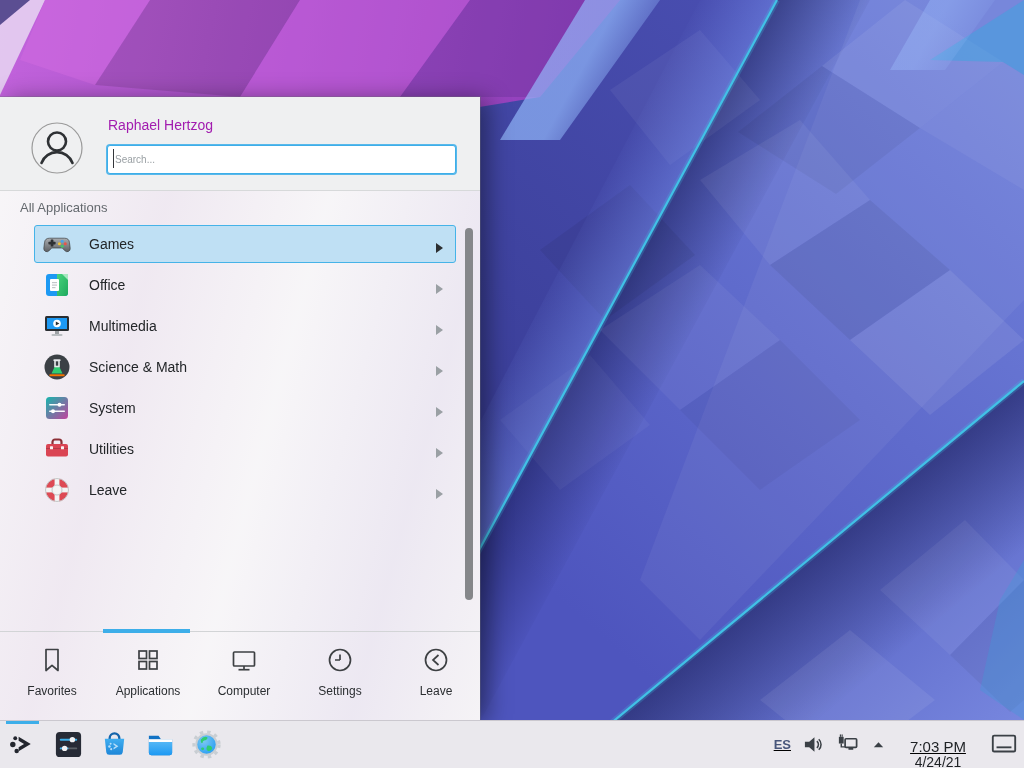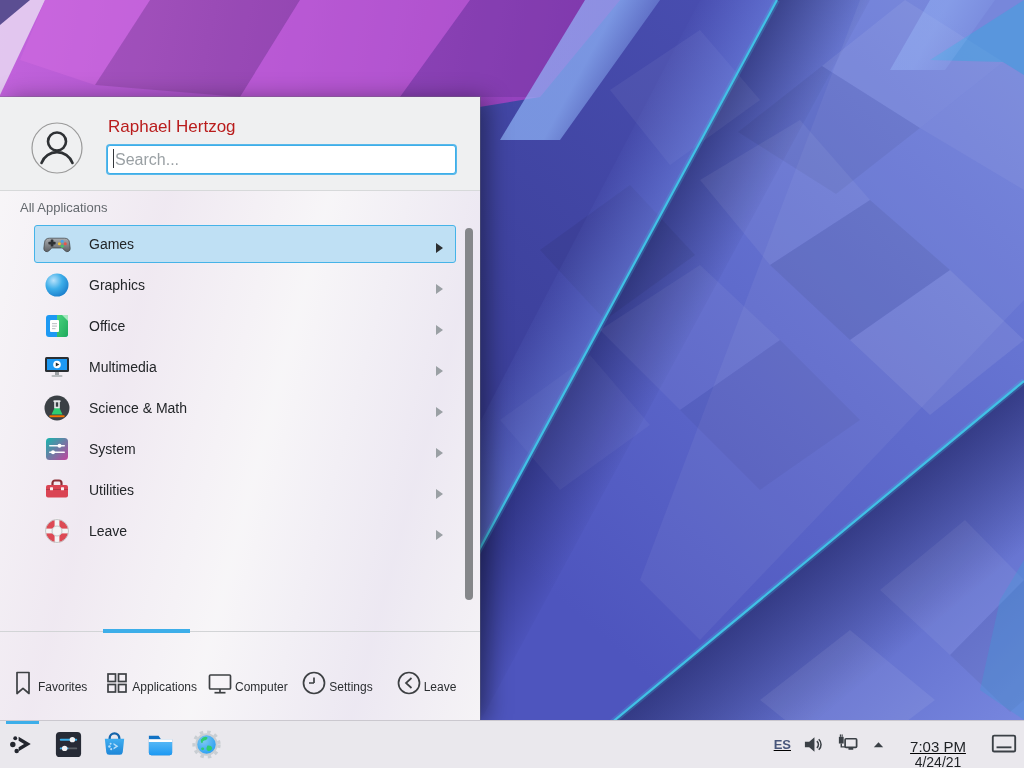--- a/index.html
+++ b/index.html
@@ -7,40 +7,40 @@
   .desktop{position:relative;width:1024px;height:768px;overflow:hidden;background:#4a4fb0;}
   .wallpaper{position:absolute;inset:0;display:block;}
 
   
   .menu-panel{position:absolute;left:0;top:97px;width:480px;height:623px;
     background:#f1eef2;box-shadow:0 0 0 1px rgba(110,110,120,.35),8px 2px 22px rgba(0,0,0,.40);}
   .menu-panel .tint{position:absolute;inset:0;pointer-events:none;
     background:linear-gradient(105deg,rgba(255,255,255,.55) 0%,rgba(236,221,240,.30) 30%,rgba(255,255,255,.45) 55%,rgba(228,221,242,.35) 80%,rgba(255,255,255,.3) 100%);}
   .menu-header{position:absolute;left:0;top:0;width:100%;height:93px;background:#eff0f1;border-bottom:1px solid #d7d9da;}
   .avatar{position:absolute;left:31px;top:25px;width:52px;height:52px;}
-  .user-name{position:absolute;left:108px;top:20px;font-size:17px;color:#b91c1c;}
+  .user-name{position:absolute;left:108px;top:20px;font-size:14px;color:#a21caf;}
   .search-box{position:absolute;left:107px;top:48px;width:340px;height:27px;border:1px solid #3daee9;
     box-shadow:0 0 0 1px rgba(61,174,233,.85);border-radius:3px;background:#ffffff;
-    font-size:16px;color:#232629;padding:0 0 0 7px;outline:none;font-family:inherit;}
+    font-size:10px;color:#232629;padding:0 0 0 7px;outline:none;font-family:inherit;}
   .search-box::placeholder{color:#9aa0a4;}
   .text-cursor{position:absolute;left:113px;top:52px;width:1px;height:19px;background:#33363a;}
 
   .menu-list{position:absolute;left:0;top:94px;width:100%;height:441px;}
   .section-label{position:absolute;left:20px;top:9px;font-size:13px;color:#64696e;}
   .rows{position:absolute;left:0;top:31px;width:100%;height:410px;overflow:hidden;padding-left:12px;}
   .menu-item{height:36px;margin:3px 36px 3px 22px;display:flex;align-items:center;border:1px solid transparent;border-radius:3px;position:relative;}
   .menu-item.selected{background:#bfe0f4;border-color:#45b3e8;}
   .mi-icon{width:28px;height:28px;margin-left:8px;flex:0 0 auto;}
   .mi-icon svg{display:block;width:28px;height:28px;}
   .mi-label{margin-left:18px;font-size:14px;color:#232629;}
   .mi-arrow{position:absolute;right:12px;top:50%;margin-top:-5px;width:8px;height:10px;}
   .scroll-thumb{position:absolute;right:7px;top:37px;width:8px;height:372px;border-radius:4px;background:#85878a;}
 
   .menu-tabs{position:absolute;left:0;bottom:0;width:100%;height:88px;border-top:1px solid #d2d4d6;display:flex;}
-  .tab{width:96px;display:flex;flex-direction:row;align-items:center;padding-top:13px;box-sizing:border-box;margin-left:8px;}
+  .tab{width:96px;display:flex;flex-direction:column;align-items:center;padding-top:13px;box-sizing:border-box;margin-left:8px;}
   .tab-icon{width:30px;height:30px;}
   .tab-label{margin-top:9px;font-size:12px;color:#2b2e31;}
   .tab-indicator{position:absolute;left:103px;top:-3px;width:87px;height:4px;background:#3daee9;}
 
   
   .taskbar{position:absolute;left:0;bottom:0;width:100%;height:48px;background:#eae8ed;border-top:1px solid #cbc8cf;
     display:flex;align-items:center;padding-left:7px;box-sizing:border-box;z-index:5;}
   .tb-apps{display:flex;gap:15px;align-items:center;height:100%;}
   .tb-app{position:relative;width:31px;height:47px;display:flex;align-items:center;justify-content:center;}
   .tb-app svg{width:31px;height:31px;display:block;}
@@ -180,38 +180,20 @@
             <circle cx="19.2" cy="16.2" r="1.5" fill="#46c46a"></circle>
                 <circle cx="16.4" cy="13.7" r="1.5" fill="#f0c330"></circle>
           </svg>
             </span>
           <span class="mi-label">Games</span>
           <span class="mi-arrow"><svg viewBox="0 0 8 10">
                 <polygon points="1,0 8,5 1,10" fill="#2c2f31"></polygon>
               </svg></span>
         </div>
 
-        <div class="menu-item">
-          <span class="mi-icon">
-              <svg viewBox="0 0 28 28">
-            <defs>
-                  <radialGradient id="gr1" cx=".35" cy=".3" r=".85">
-                    <stop offset="0" stop-color="#b8e2fb"></stop>
-                    <stop offset=".45" stop-color="#3daee9"></stop>
-                    <stop offset="1" stop-color="#1272c4"></stop>
-                  </radialGradient>
-                </defs>
-            <circle cx="14" cy="14" r="11.5" fill="url(#gr1)"></circle>
-          </svg>
-            </span>
-          <span class="mi-label">Graphics</span>
-          <span class="mi-arrow"><svg viewBox="0 0 8 10">
-                <polygon points="1,0 8,5 1,10" fill="#9aa0a4"></polygon>
-              </svg></span>
-        </div>
 
 
         <div class="menu-item">
           <span class="mi-icon">
               <svg viewBox="0 0 28 28">
             <defs>
                   <linearGradient id="of1" x1="0" y1="0" x2="1" y2="1">
                     <stop offset="0" stop-color="#49d47e"></stop>
                     <stop offset="1" stop-color="#1fa95c"></stop>
                   </linearGradient>

